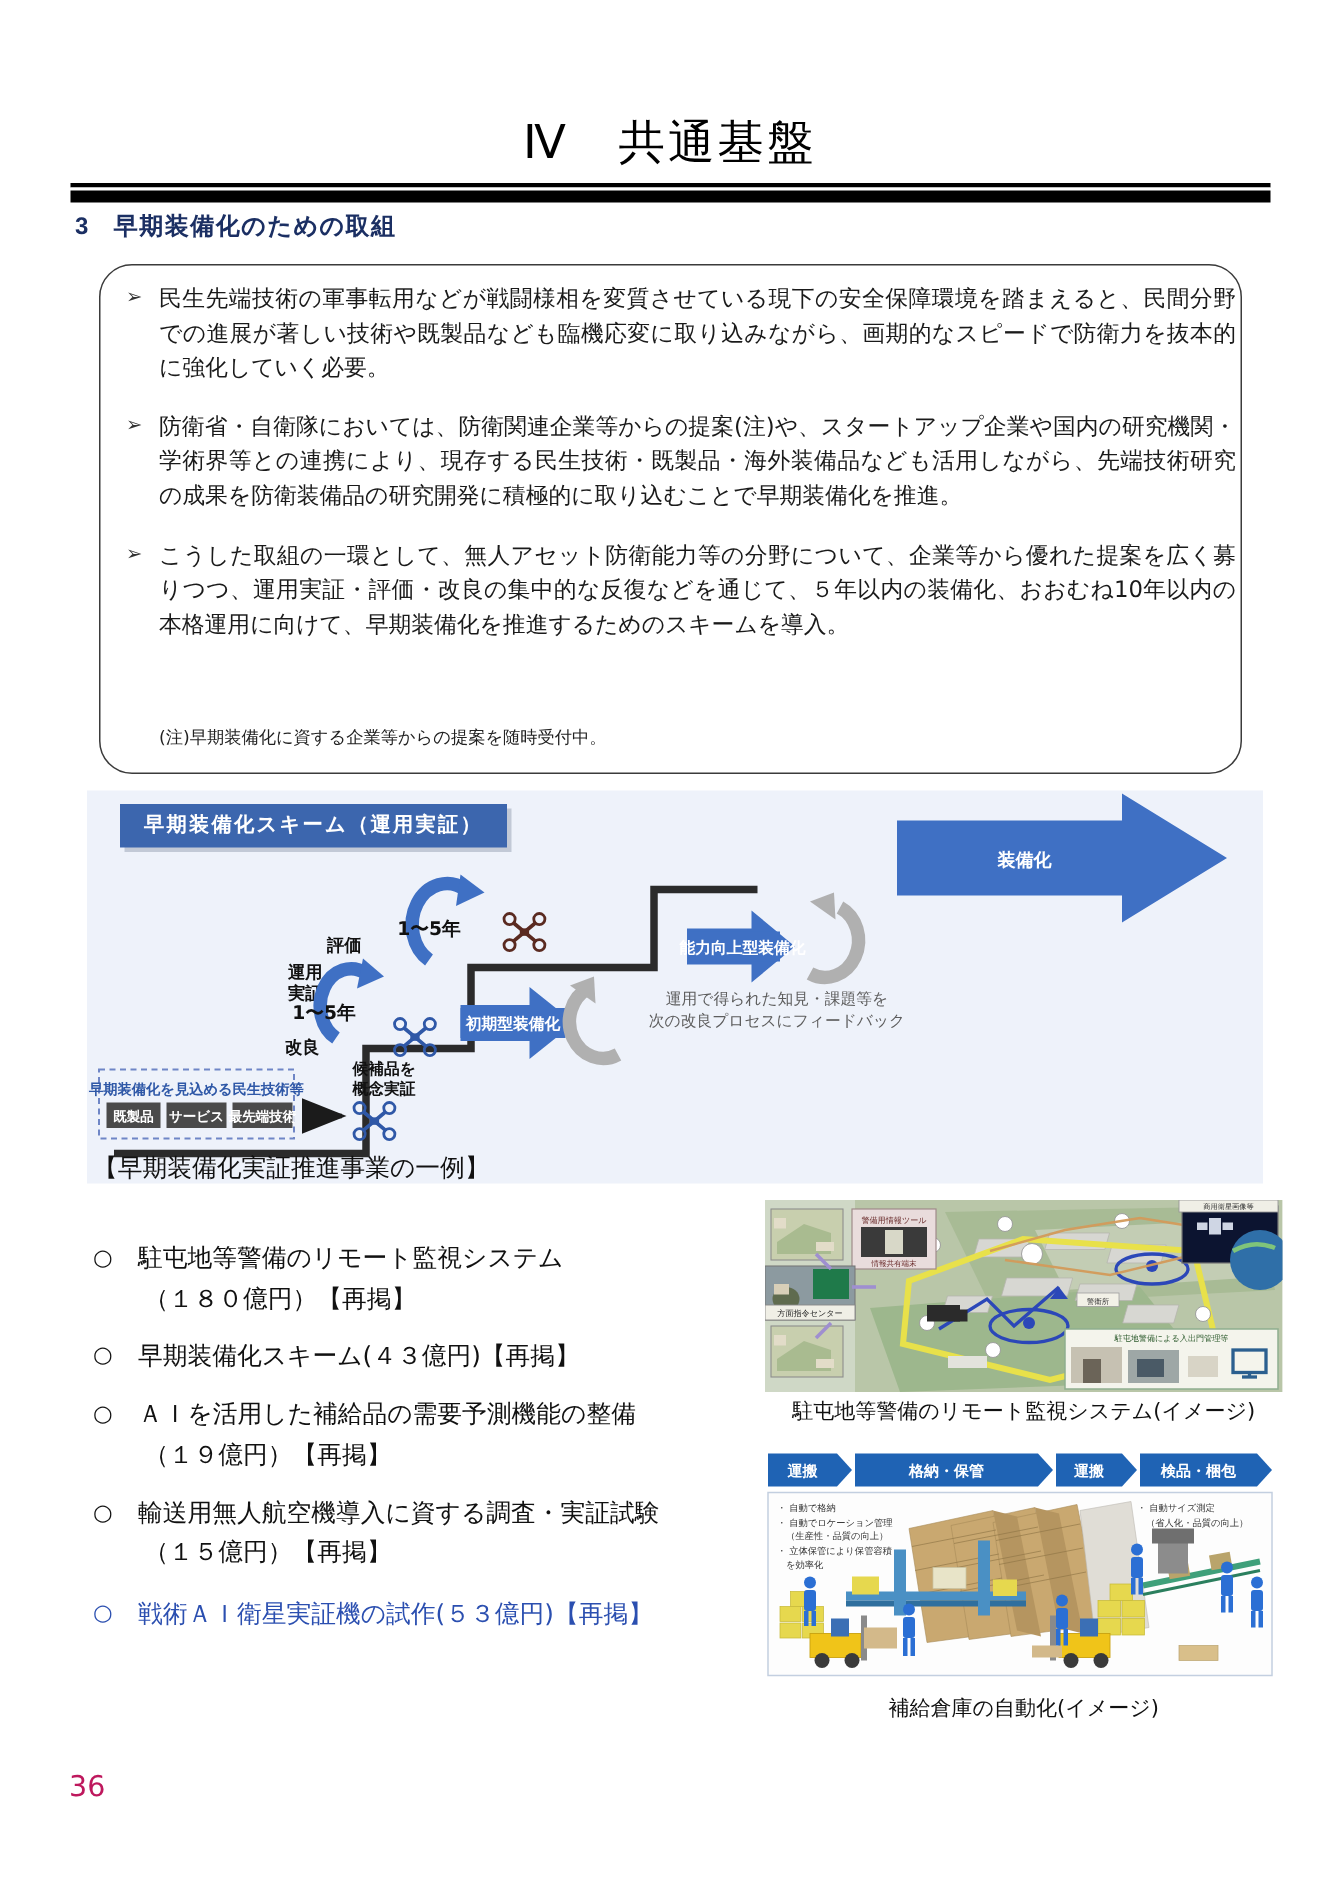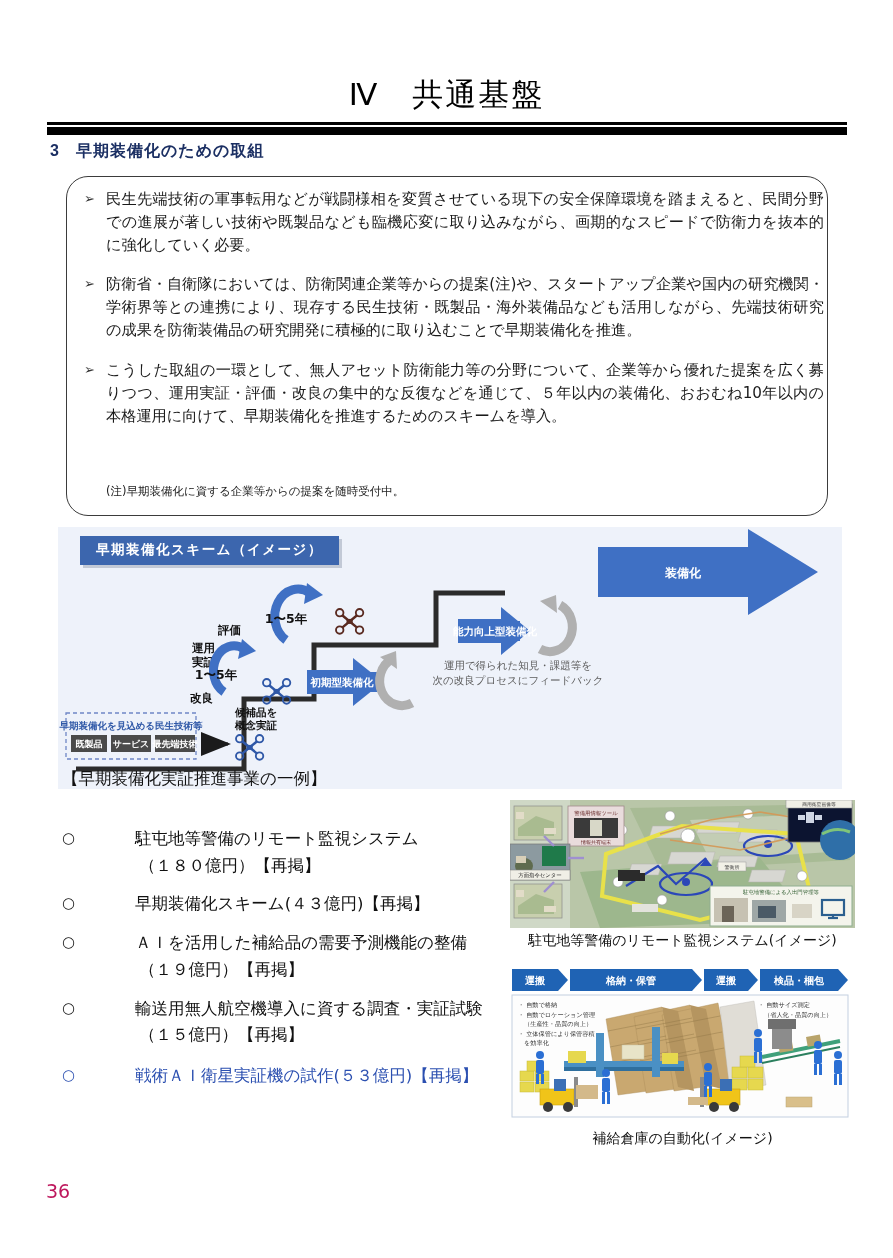--- a/index.html
+++ b/index.html
@@ -187,21 +187,21 @@
     color: #111;
     font-family: "DejaVu Sans", "Liberation Sans", sans-serif;
   }
   .ex-item.accent { color: #2b4fb0; }
   .ex-mark {
     flex: 0 0 auto;
     width: 30px;
     text-align: left;
     font-size: 15px;
   }
-  .ex-text { flex: 1 1 auto; margin-left: 43px; }
+  .ex-text { flex: 1 1 auto; }
   .ex-text .l2 { display: block; margin-left: 4px; }
 
   .last-line {
     position: absolute;
     left: 88px;
     top: 1176px;
     font-size: 16.5px;
     color: #111;
     white-space: nowrap;
     font-family: "DejaVu Sans", "Liberation Sans", sans-serif;
@@ -263,21 +263,21 @@
       <span class="bullet-text">防衛省・自衛隊においては、防衛関連企業等からの提案(注)や、スタートアップ企業や国内の研究機関・学術界等との連携により、現存する民生技術・既製品・海外装備品なども活用しながら、先端技術研究の成果を防衛装備品の研究開発に積極的に取り込むことで早期装備化を推進。</span>
     </div>
     <div class="bullet-item" style="margin-top:12px;">
       <span class="bullet-mark">➢</span>
       <span class="bullet-text">こうした取組の一環として、無人アセット防衛能力等の分野について、企業等から優れた提案を広く募りつつ、運用実証・評価・改良の集中的な反復などを通じて、５年以内の装備化、おおむね10年以内の本格運用に向けて、早期装備化を推進するためのスキームを導入。</span>
     </div>
   </div>
   <div class="note-line">(注)早期装備化に資する企業等からの提案を随時受付中。</div>
 
   <div class="scheme">
-    <div class="scheme-title">早期装備化スキーム（イメージ）</div>
+    <div class="scheme-title">早期装備化スキーム（運用実証）</div>
 
     <svg width="784" height="262" viewBox="0 0 784 262">
       <defs>
         <marker id="plainArrow" markerWidth="10" markerHeight="8" refX="9" refY="4" orient="auto">
           <path d="M0,0 L10,4 L0,8 z" fill="#1b1b1b"></path>
         </marker>
       </defs>
 
       <g fill="none" stroke="#2b2b2b" stroke-width="5">
         <path d="M18,242 L186,242 L186,172 L256,172 L256,118 L378,118 L378,66 L447,66"></path>

